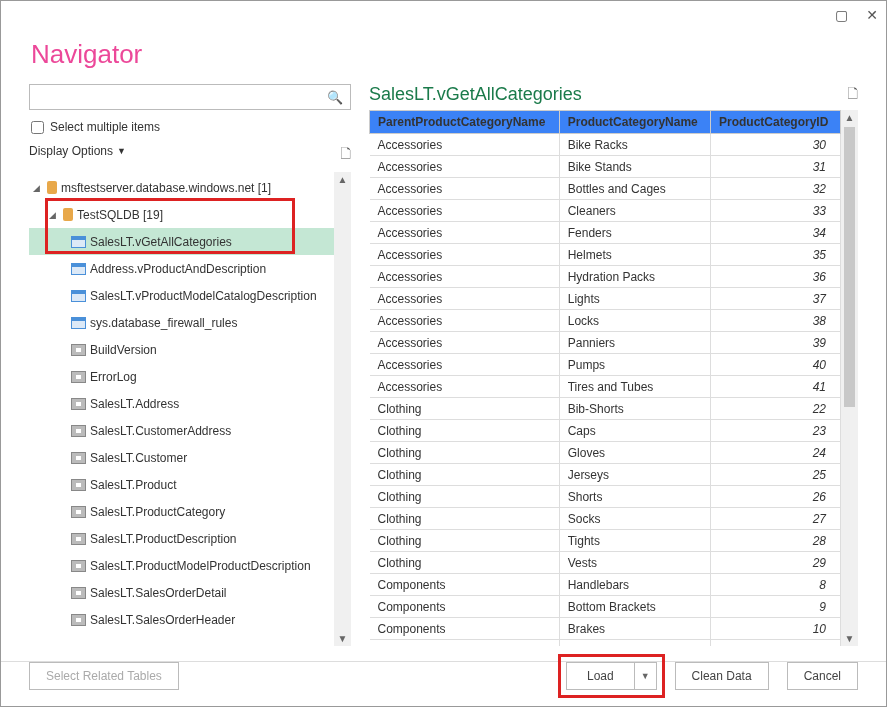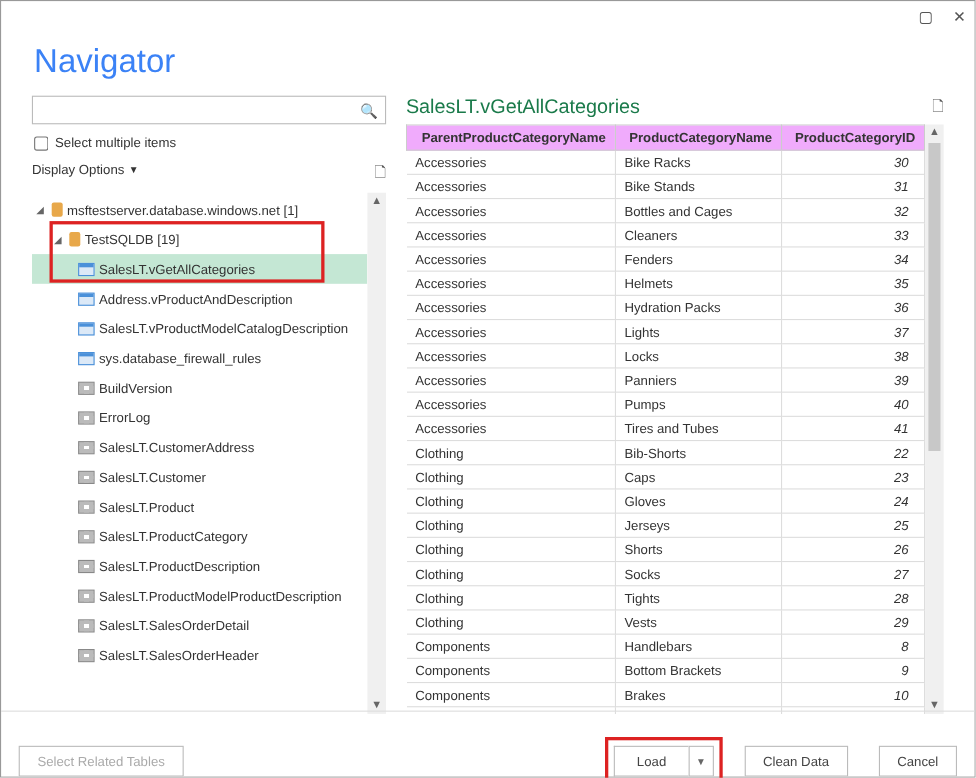--- a/index.html
+++ b/index.html
@@ -5,21 +5,21 @@
   * { box-sizing: border-box; margin: 0; padding: 0; }
   body { font-family: "Segoe UI", Tahoma, sans-serif; font-size: 12px; color: #333; background: #fff; }
   .window {
     width: 887px; height: 707px; border: 1px solid #999; position: relative; background: #fff;
   }
   .titlebar {
     height: 28px; display: flex; justify-content: flex-end; align-items: center; padding: 0 8px; gap: 18px;
   }
   .titlebar span { color: #555; cursor: pointer; font-size: 14px; }
   .header-title {
-    font-size: 30px; font-weight: 300; color: #3b82f6; padding: 10px 30px 14px 30px;
+    font-size: 26px; font-weight: 300; color: #ec4899; padding: 10px 30px 14px 30px;
   }
   .content {
     display: flex; padding: 0 28px; gap: 18px; height: 562px;
   }
   .left-pane { width: 322px; display: flex; flex-direction: column; }
   .searchbox {
     display: flex; align-items: center; border: 1px solid #bbb; height: 26px; padding: 0 6px; margin-bottom: 10px;
   }
   .searchbox input { flex: 1; border: none; outline: none; font-size: 12px; }
   .searchbox .sicn { color: #1a7a4a; font-size: 13px; }
@@ -43,37 +43,37 @@
   .view-icn { width: 15px; height: 12px; border: 1px solid #4a90d9; background: #dce9f7; display: inline-block; position: relative; }
   .view-icn::before { content: ""; position: absolute; left: 0; top: 0; width: 100%; height: 3px; background: #4a90d9; }
   .tbl-icn { width: 15px; height: 12px; border: 1px solid #888; display: inline-block; background: linear-gradient(to right, #bbb 33%, transparent 33%, transparent 66%, #bbb 66%), linear-gradient(#bbb 33%, transparent 33%, transparent 66%, #bbb 66%); background-size: 100% 100%; }
   .highlight-box { border: 3px solid #d22; position: absolute; pointer-events: none; }
   .right-pane { flex: 1; display: flex; flex-direction: column; position: relative; }
   .preview-header { display: flex; justify-content: space-between; align-items: flex-start; margin-bottom: 4px; }
   .preview-title { font-size: 18px; color: #1a7a4a; font-weight: 400; }
   .table-wrap { flex: 1; display: flex; overflow: hidden; border-top: none; }
   .data-table { flex: 1; border-collapse: collapse; font-size: 12px; overflow: hidden; }
   .data-table th {
-    text-align: right; font-weight: 600; padding: 4px 8px; border: 1px solid #ccc; background: #f0abfc; height: 22px;
+    text-align: left; font-weight: 600; padding: 4px 8px; border: 1px solid #ccc; background: #3b82f6; height: 22px;
   }
   .data-table td {
     padding: 2px 8px; border-bottom: 1px solid #ddd; border-right: 1px solid #ddd; height: 22px;
   }
   .data-table td.num { text-align: right; font-style: italic; padding-right: 14px; }
   .table-scroll { width: 17px; background: #f0f0f0; display: flex; flex-direction: column; align-items: center; }
   .table-scroll .arrow { color: #666; font-size: 10px; padding: 2px 0; cursor: pointer; }
   .table-scroll .thumb { width: 11px; background: #c8c8c8; margin-top: 2px; height: 280px; }
   .footer {
-    position: absolute; bottom: 0; left: 0; right: 0; height: 60px; border-top: 1px solid #ddd;
-    display: flex; align-items: flex-end; justify-content: space-between; padding: 0 16px;
+    position: absolute; bottom: 0; left: 0; right: 0; height: 45px; border-top: 1px solid #ddd;
+    display: flex; align-items: flex-start; justify-content: space-between; padding: 0 28px;
   }
   .btn {
     border: 1px solid #bbb; background: #fff; padding: 6px 16px; font-size: 12px; cursor: pointer; color: #444;
   }
-  .footer-right { display: flex; gap: 28px; align-items: center; }
+  .footer-right { display: flex; gap: 18px; align-items: center; }
   .btn-split { display: flex; }
   .btn-split .main { border-right: none; padding: 6px 20px; }
   .btn-split .drop { border: 1px solid #bbb; padding: 6px 6px; font-size: 9px; color: #666; background: #fff; cursor: pointer; }
 </style>
 </head>
 <body>
 
 <div class="window">
 
   <div class="titlebar">
@@ -137,20 +137,24 @@
                 <span class="view-icn"></span>
                 <span>sys.database_firewall_rules</span>
               </div>
               <div class="tree-item lvl2">
                 <span class="tbl-icn"></span>
                 <span>BuildVersion</span>
               </div>
               <div class="tree-item lvl2">
                 <span class="tbl-icn"></span>
                 <span>ErrorLog</span>
+              </div>
+              <div class="tree-item lvl2">
+                <span class="tbl-icn"></span>
+                <span>SalesLT.Address</span>
               </div>
               <div class="tree-item lvl2">
                 <span class="tbl-icn"></span>
                 <span>SalesLT.CustomerAddress</span>
               </div>
               <div class="tree-item lvl2">
                 <span class="tbl-icn"></span>
                 <span>SalesLT.Customer</span>
               </div>
               <div class="tree-item lvl2">

